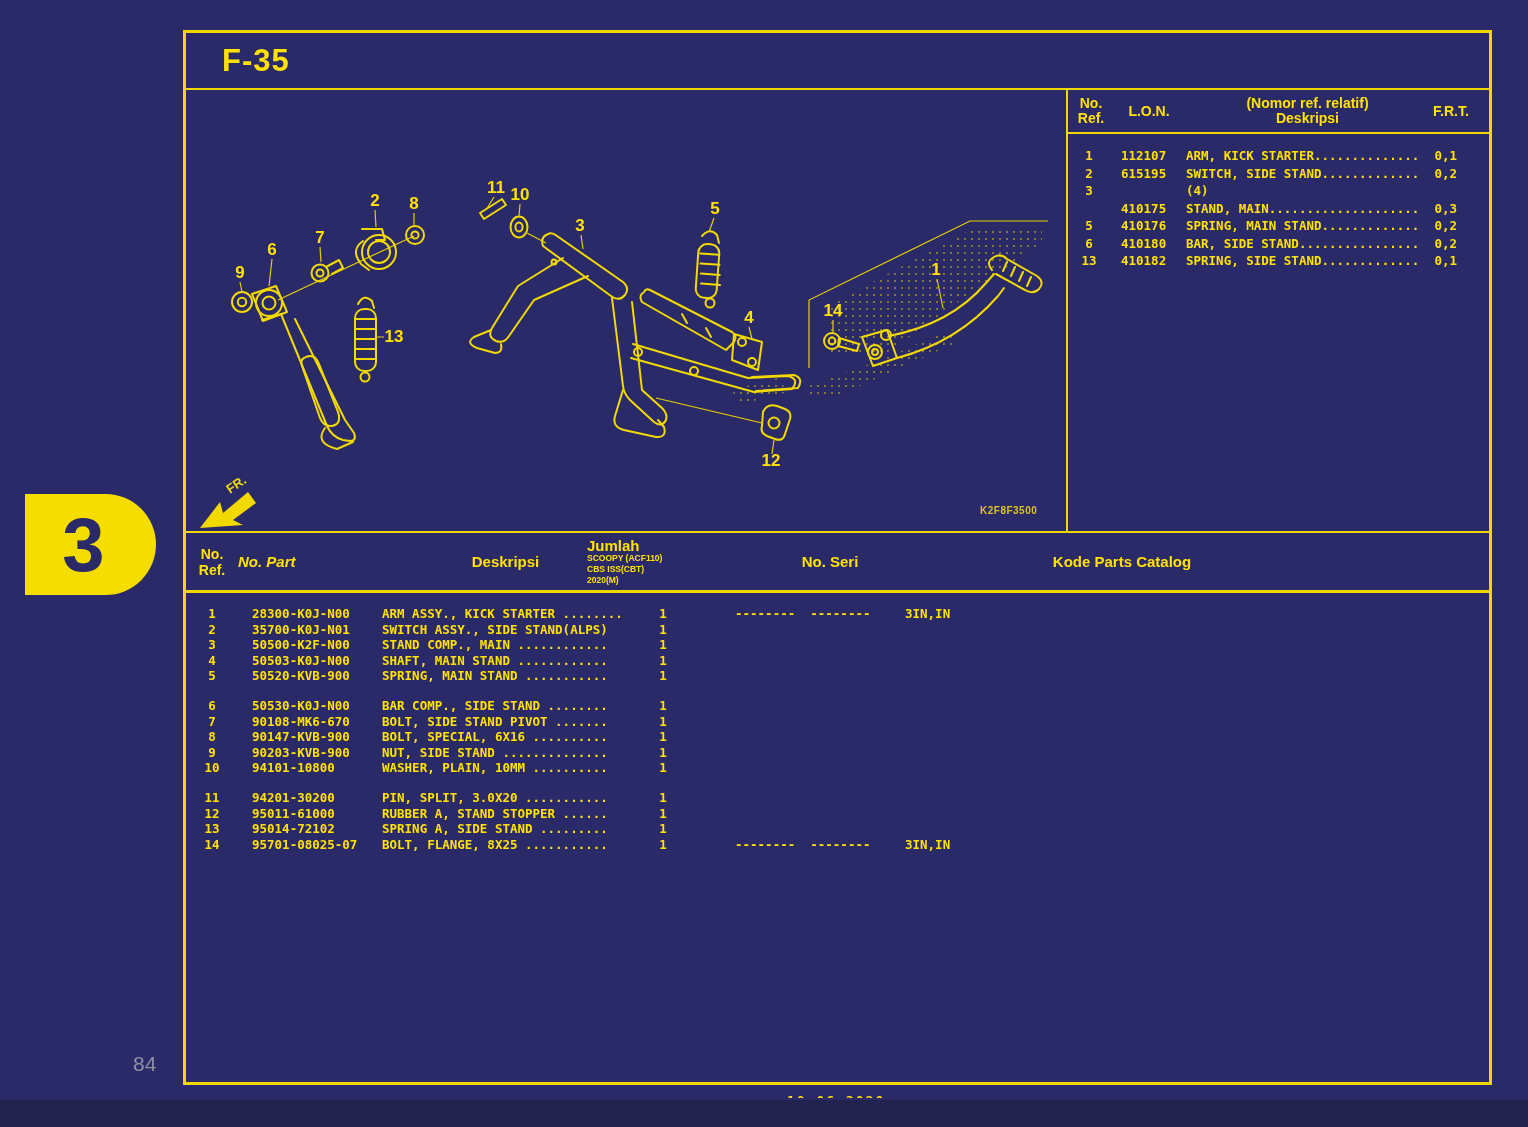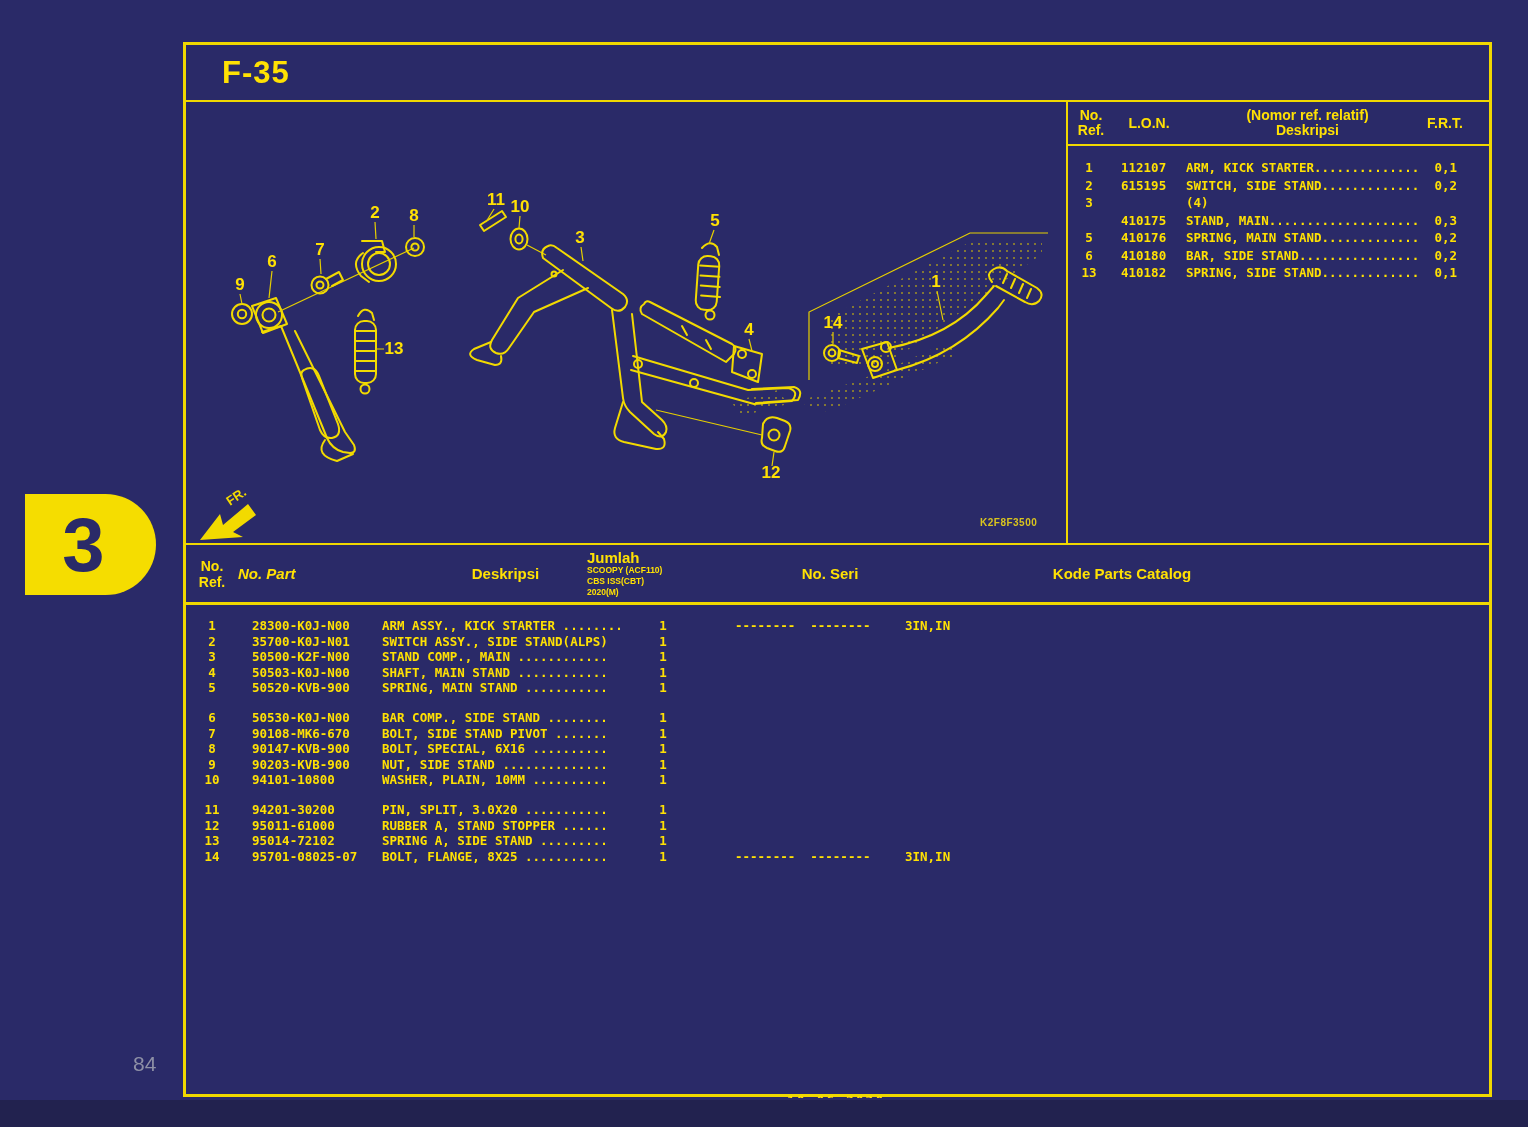--- a/index.html
+++ b/index.html
@@ -5,21 +5,21 @@
   html,body{margin:0;padding:0;}
   body{
     width:1528px;height:1127px;position:relative;overflow:hidden;
     background:#2a2a68;
     font-family:"Liberation Sans",sans-serif;
   }
   .bottom-shade{position:absolute;left:0;top:1100px;width:1528px;height:27px;background:#22224f;}
   
   .frame{
     position:absolute;left:183px;top:30px;width:1309px;height:1055px;
-    border:3px solid #f0d800;box-sizing:border-box;margin-top:12px;
+    border:3px solid #f0d800;box-sizing:border-box;
   }
   .titlebar{
     position:relative;height:55px;border-bottom:2px solid #f0d800;
     display:flex;align-items:center;
   }
   .code-label{
     position:absolute;left:36px;top:10px;
     font-size:31px;font-weight:bold;color:#ffe103;letter-spacing:1px;
   }
   .main-title{
@@ -32,21 +32,21 @@
   .vdiv{width:2px;background:#f0d800;}
   .lon-table{width:421px;display:flex;flex-direction:column;color:#ffe103;}
   .lon-head{
     height:42px;border-bottom:2px solid #f0d800;
     display:grid;grid-template-columns:42px 78px auto 62px;
     font-size:14px;font-weight:bold;align-items:center;
   }
   .lon-head .h-ref{text-align:center;line-height:15px;padding-left:4px;}
   .lon-head .h-lon{text-align:center;}
   .lon-head .h-desc{text-align:center;line-height:15px;}
-  .lon-head .h-frt{text-align:left;padding-right:14px;}
+  .lon-head .h-frt{text-align:center;padding-right:14px;}
   .lon-body{padding-top:13px;font-family:"DejaVu Sans Mono",monospace;font-weight:bold;font-size:12.5px;}
   .lon-row{display:grid;grid-template-columns:42px 76px auto 58px;line-height:17.5px;}
   .lon-row .c-ref{text-align:center;}
   .lon-row .c-lon{text-align:left;padding-left:11px;}
   .lon-row .c-desc{white-space:pre;}
   .lon-row .c-frt{text-align:right;padding-right:32px;}
   
   .parts-head{
     height:57px;border-bottom:3px solid #f0d800;color:#ffe103;
     display:grid;grid-template-columns:52px 138px 259px 140px 170px auto;

